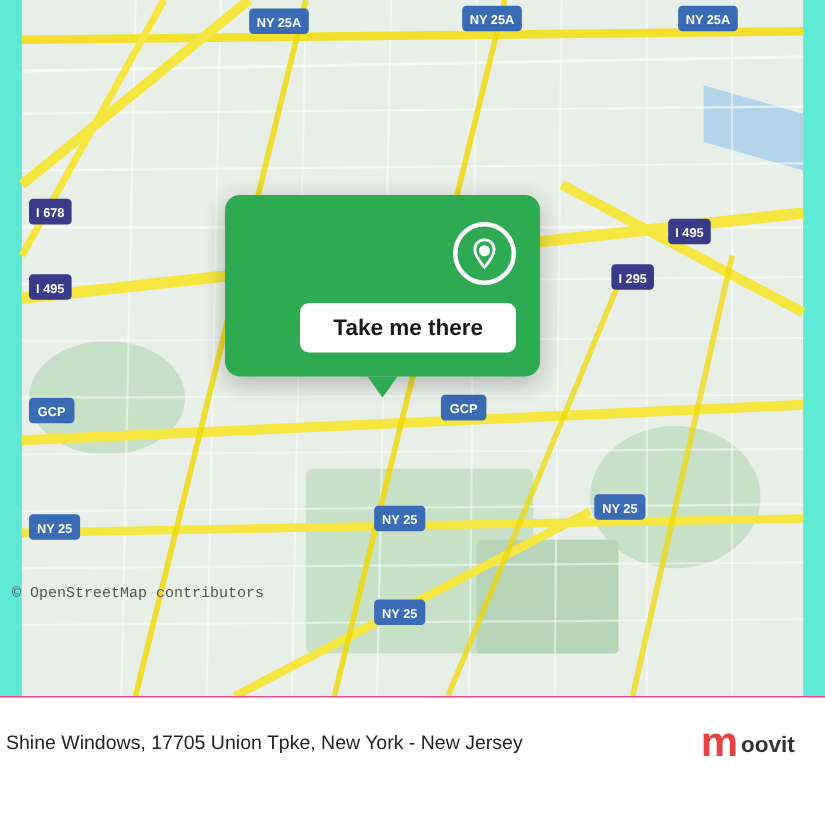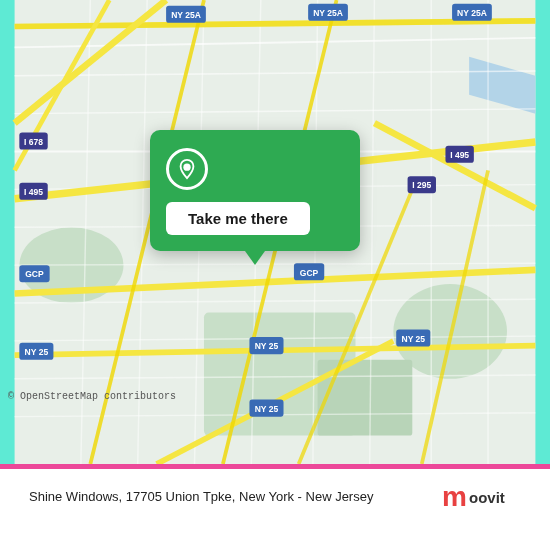--- a/index.html
+++ b/index.html
@@ -30,21 +30,21 @@
     .popup-card {
       position: absolute;
       top: 130px;
       left: 150px;
       width: 210px;
       background: #2eaa52;
       border-radius: 10px;
       padding: 18px 16px 16px 16px;
       display: flex;
       flex-direction: column;
-      align-items: flex-start;
+      align-items: flex-end;
       box-shadow: 0 4px 16px rgba(0,0,0,0.25);
     }
 
     .popup-pin {
       width: 42px;
       height: 42px;
       border-radius: 50%;
       border: 3px solid white;
       background: #2eaa52;
       display: flex;
@@ -82,22 +82,22 @@
       border-color: #2eaa52 transparent transparent transparent;
     }
 
     
     .bottom-bar {
       width: 550px;
       height: 60px;
       background: white;
       display: flex;
       align-items: center;
-      padding: 0 29px;
-      border-top: 5px solid #ec4899;
+      padding: 0 4px;
+      border-top: 1px solid #ec4899;
       gap: 16px;
     }
 
     .bottom-bar-text {
       font-size: 13px;
       color: #222;
       flex: 1;
     }
 
     .moovit-logo {

